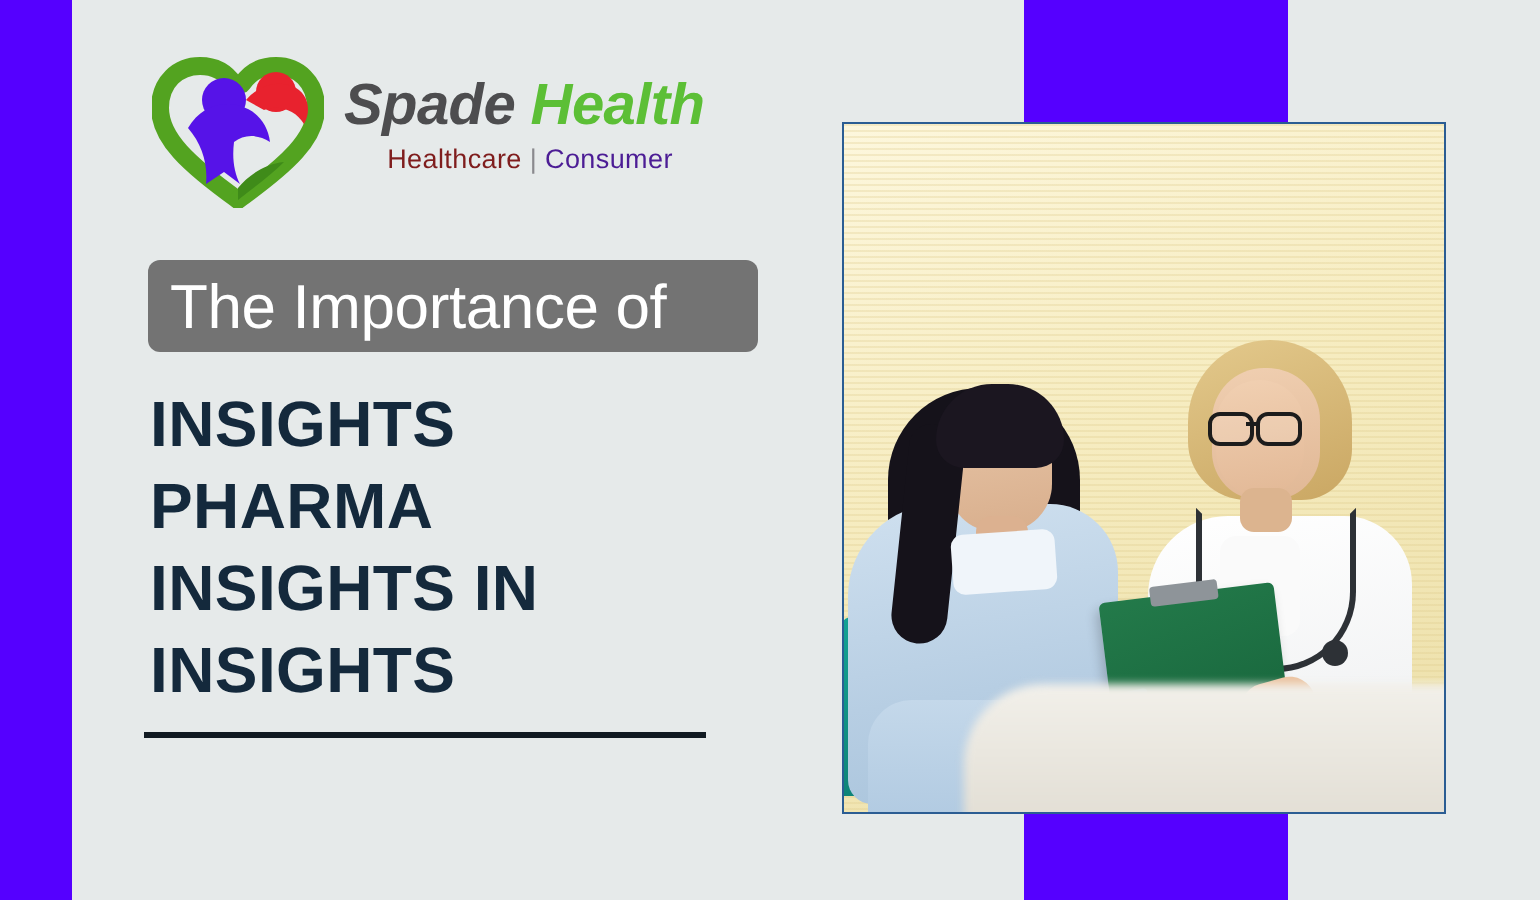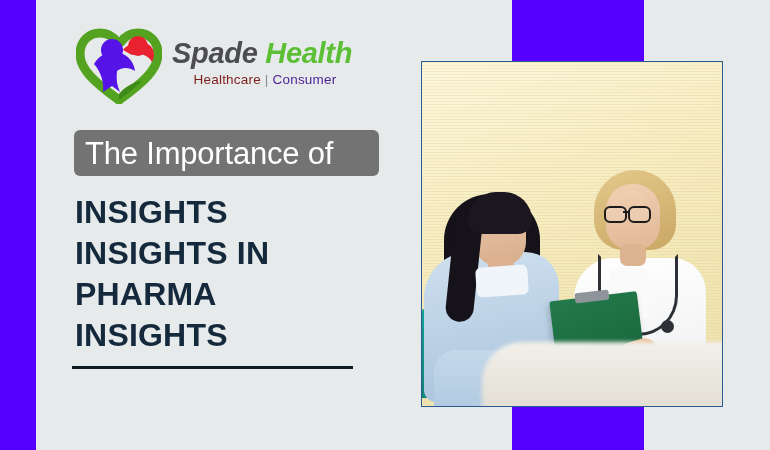--- a/index.html
+++ b/index.html
@@ -353,22 +353,22 @@
       </div>
     </div>
   </div>
 
   <div class="ribbon">
     <span class="ribbon-text">The Importance of</span>
   </div>
 
   <div class="headline">
     <span class="headline-line">INSIGHTS</span>
+    <span class="headline-line">PHARMA</span>
     <span class="headline-line">INSIGHTS IN</span>
-    <span class="headline-line">PHARMA</span>
     <span class="headline-line">INSIGHTS</span>
   </div>
 
   <div class="divider"></div>
 
   <div class="photo">
     <div class="photo-inner">
       <div class="wall"></div>
       <div class="bed"></div>
 

